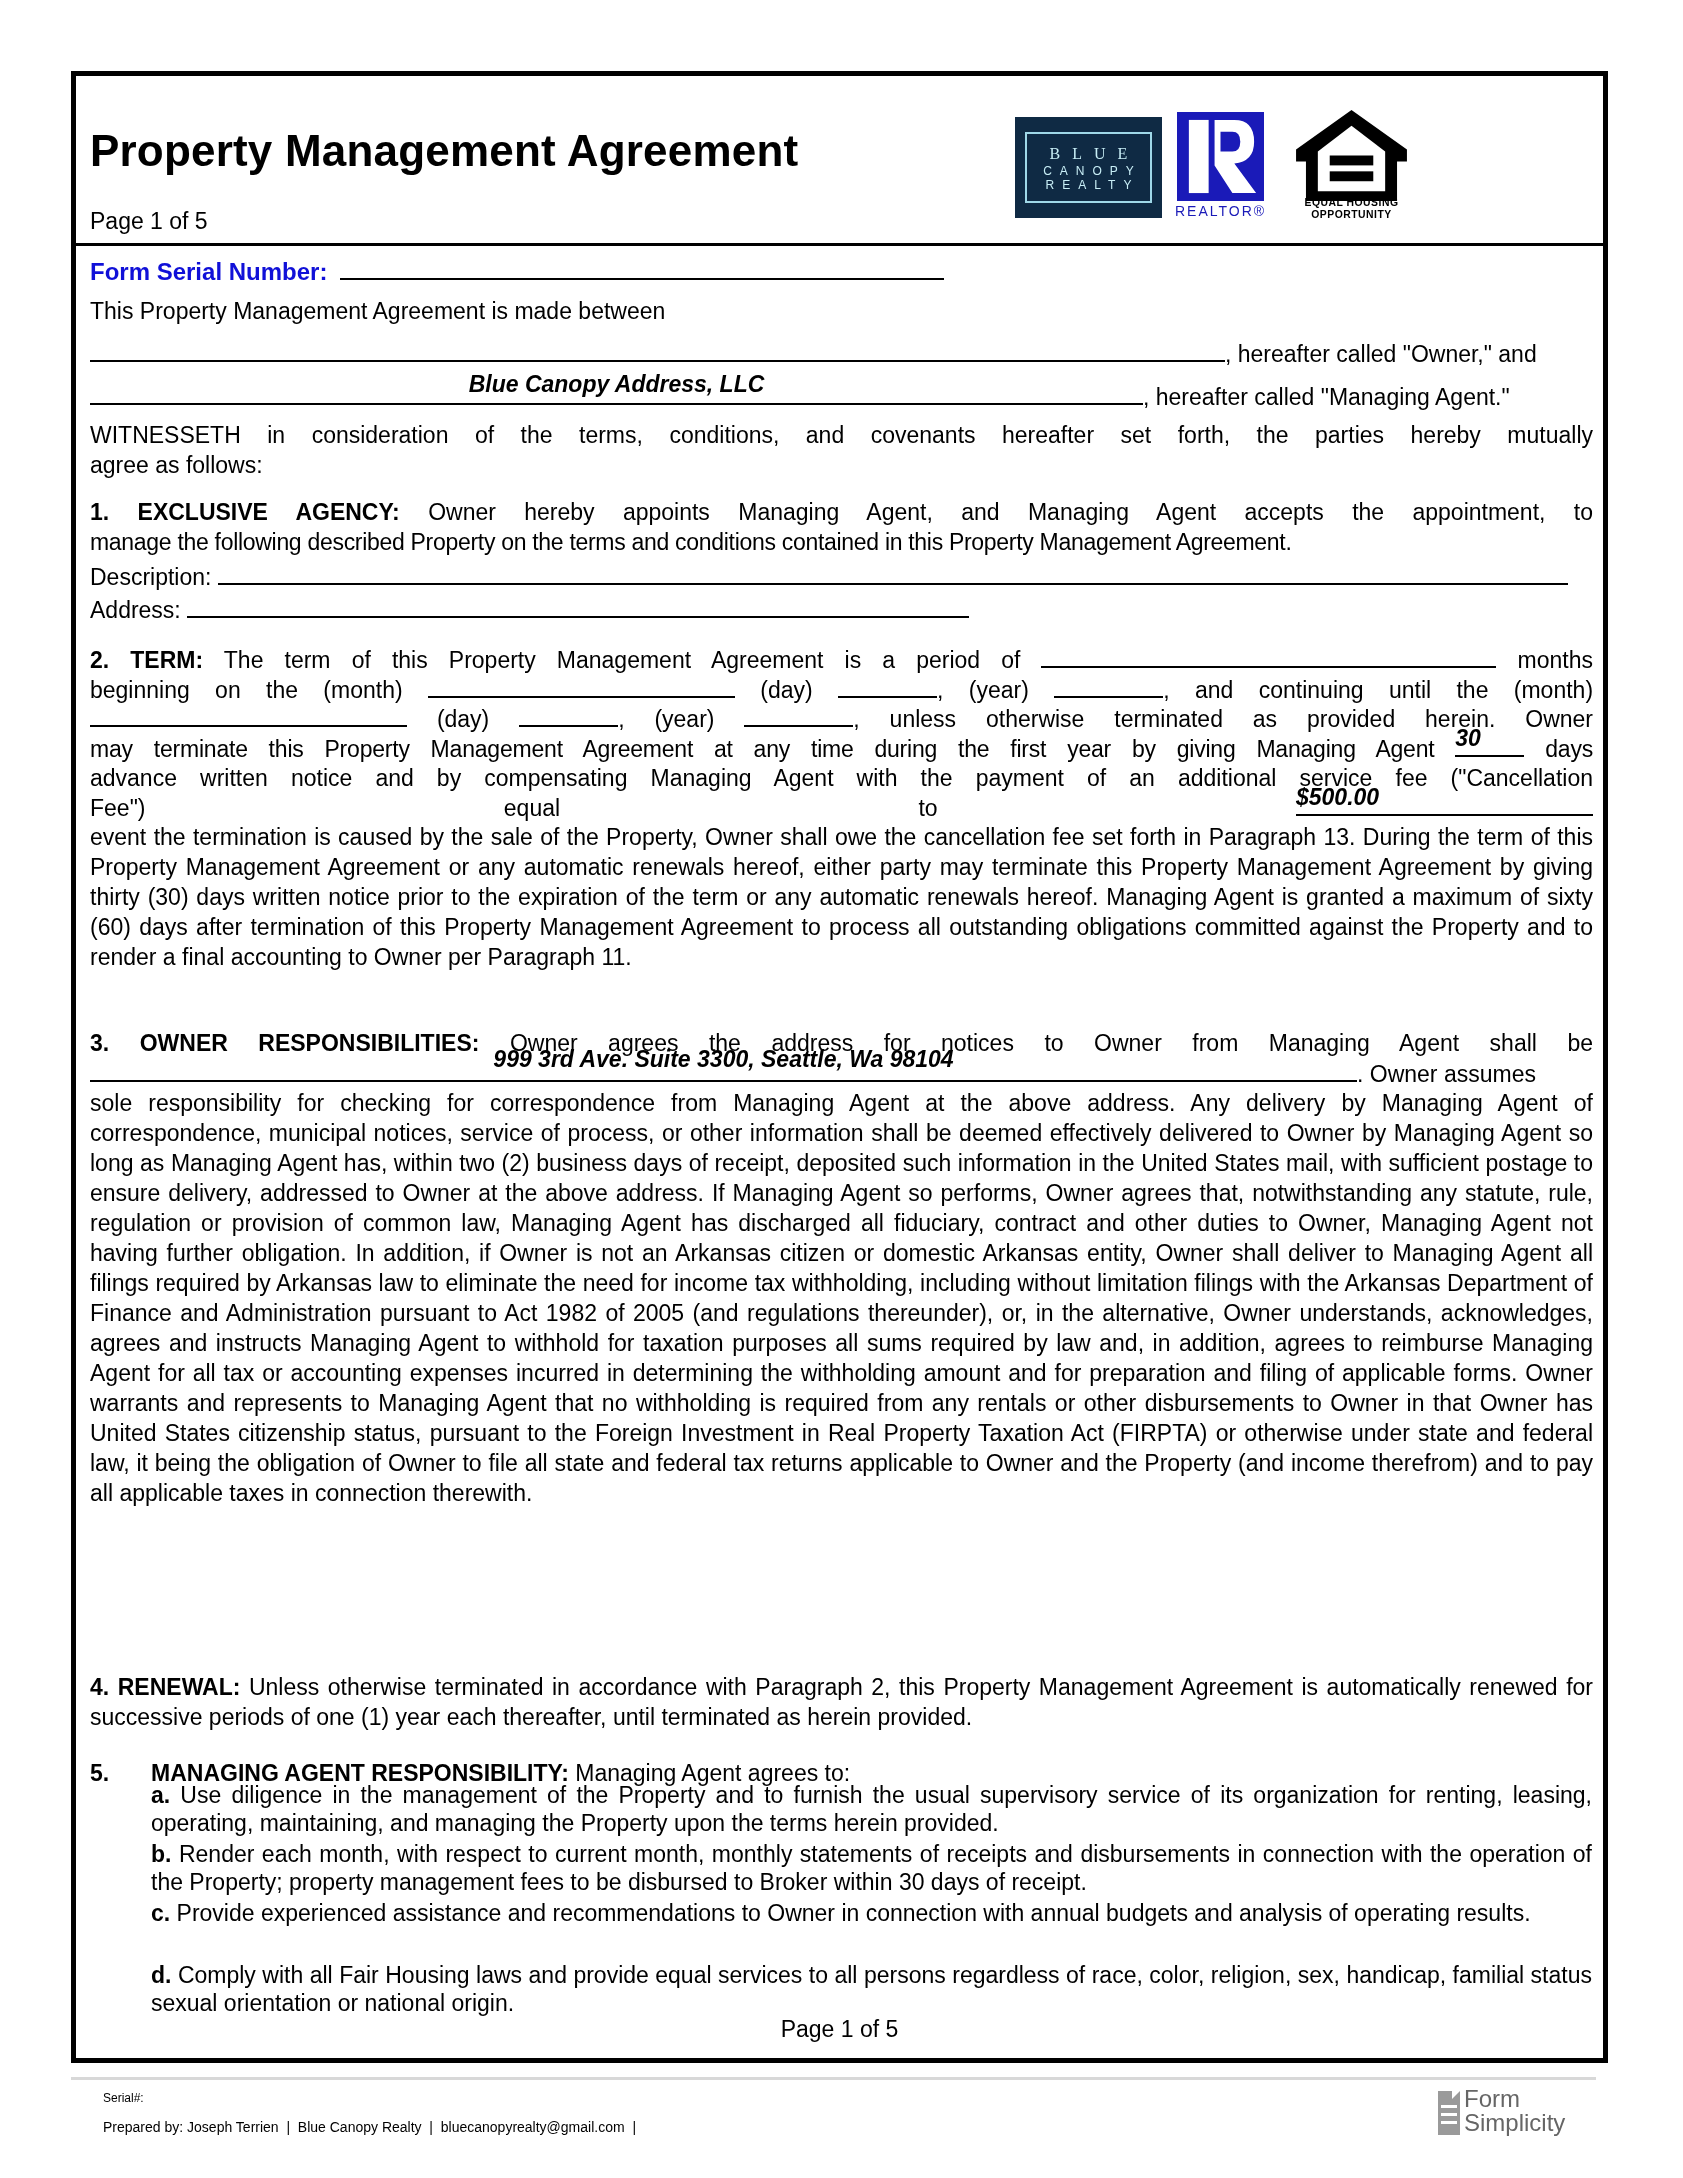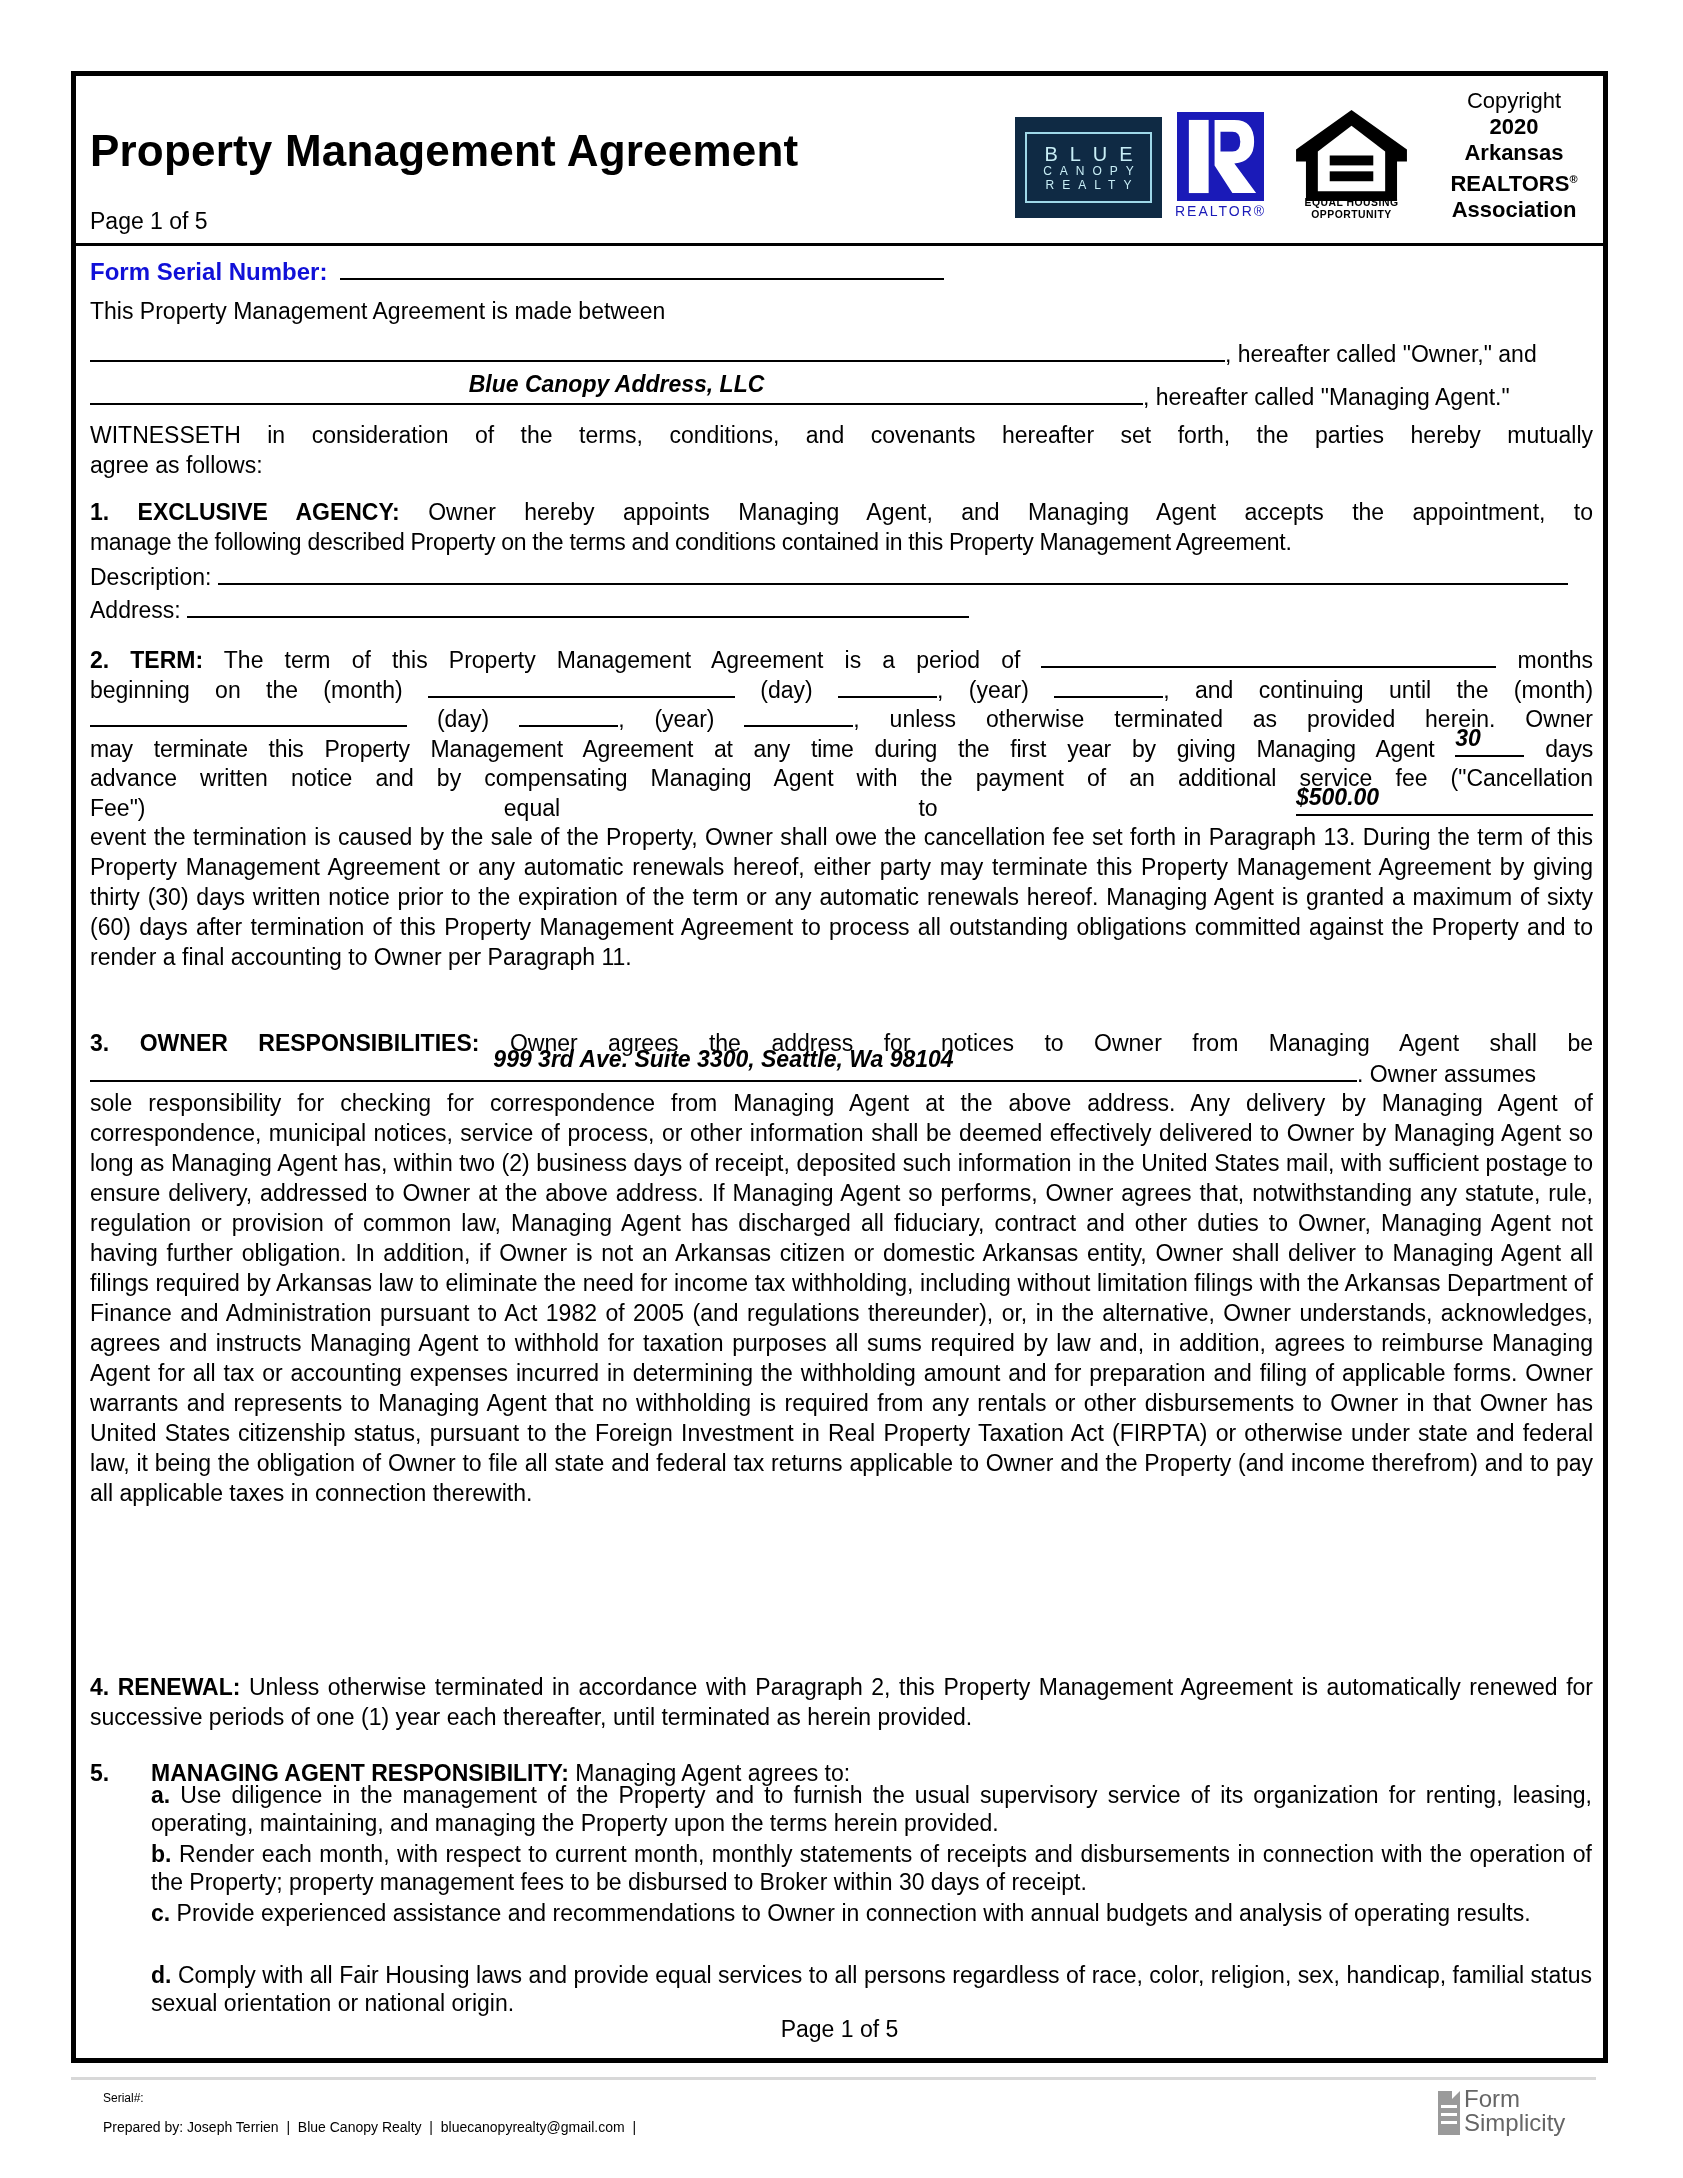--- a/index.html
+++ b/index.html
@@ -3,21 +3,21 @@
 <meta charset="utf-8">
 <style>
   html, body { margin:0; padding:0; background:#ffffff; }
   body { width:1683px; height:2178px; position:relative; font-family:"Liberation Sans", sans-serif; color:#000; overflow:hidden; }
   .frame { position:absolute; left:71px; top:71px; width:1537px; height:1992px; border:5px solid #000; box-sizing:border-box; }
   .header { position:absolute; left:0; top:0; width:100%; height:170px; border-bottom:3px solid #000; box-sizing:border-box; }
   .title { position:absolute; left:14px; top:50px; font-size:44px; font-weight:bold; letter-spacing:0.2px; }
   .page-top { position:absolute; left:14px; top:132px; font-size:23px; }
   .logo-bcr { position:absolute; left:939px; top:41px; width:147px; height:101px; background:#0f2a44; box-sizing:border-box; }
   .logo-bcr .inner { position:absolute; left:10px; top:15px; right:10px; bottom:15px; border:2px solid #9fd8e8; display:flex; flex-direction:column; align-items:center; justify-content:center; color:#c8eef6; }
-  .logo-bcr .l1 { font-size:20px; letter-spacing:12px; line-height:20px; padding-left:12px; }
+  .logo-bcr .l1 { font-size:16px; letter-spacing:12px; line-height:20px; padding-left:12px;font-family:Liberation Serif, serif; }
   .logo-bcr .l2 { font-size:12px; letter-spacing:8px; line-height:14px; padding-left:8px; }
   .logo-realtor { position:absolute; left:1101px; top:36px; width:87px; height:89px; background:#1a1ab8; }
   .logo-realtor svg { position:absolute; left:0; top:0; }
   .realtor-word { position:absolute; left:1099px; top:127px; font-size:14px; color:#1a1ab8; letter-spacing:2px; }
   .logo-eho { position:absolute; left:1216px; top:30px; width:119px; height:119px; }
   .eho-text { position:absolute; left:1220px; top:121px; width:111px; text-align:center; font-size:10.4px; font-weight:bold; line-height:12px; letter-spacing:0.5px; }
   .copyright { position:absolute; left:1354px; top:12px; width:168px; text-align:center; font-size:22px; line-height:26px; }
   .copyright .b { font-weight:bold; }
   .copyright sup { font-size:11px; }
   .content { position:absolute; left:14px; top:170px; width:1503px; font-size:23px; line-height:30px; }
@@ -71,27 +71,20 @@
         <polygon points="60,20 94,46 94,86 26,86 26,46" fill="#fff"></polygon>
         <rect x="38" y="50" width="44" height="10" fill="#000"></rect>
         <rect x="38" y="66" width="44" height="10" fill="#000"></rect>
       </svg>
     </div>
     <div class="eho-text">
       <div>EQUAL HOUSING</div>
       <div>OPPORTUNITY</div>
     </div>
 
-    <div class="copyright">
-      <div>Copyright</div>
-      <div class="b">2020</div>
-      <div class="b">Arkansas</div>
-      <div class="b"><span>REALTORS</span><sup>®</sup></div>
-      <div class="b">Association</div>
-    </div>
   </div>
 
   <div class="content">
     <div class="serial-row">
       <span>Form Serial Number:</span>
       <span class="line" style="width:604px;margin-left:6px;"><span class="fill"></span></span>
     </div>
 
     <div class="abs" style="top:50px;">This Property Management Agreement is made between</div>
 

